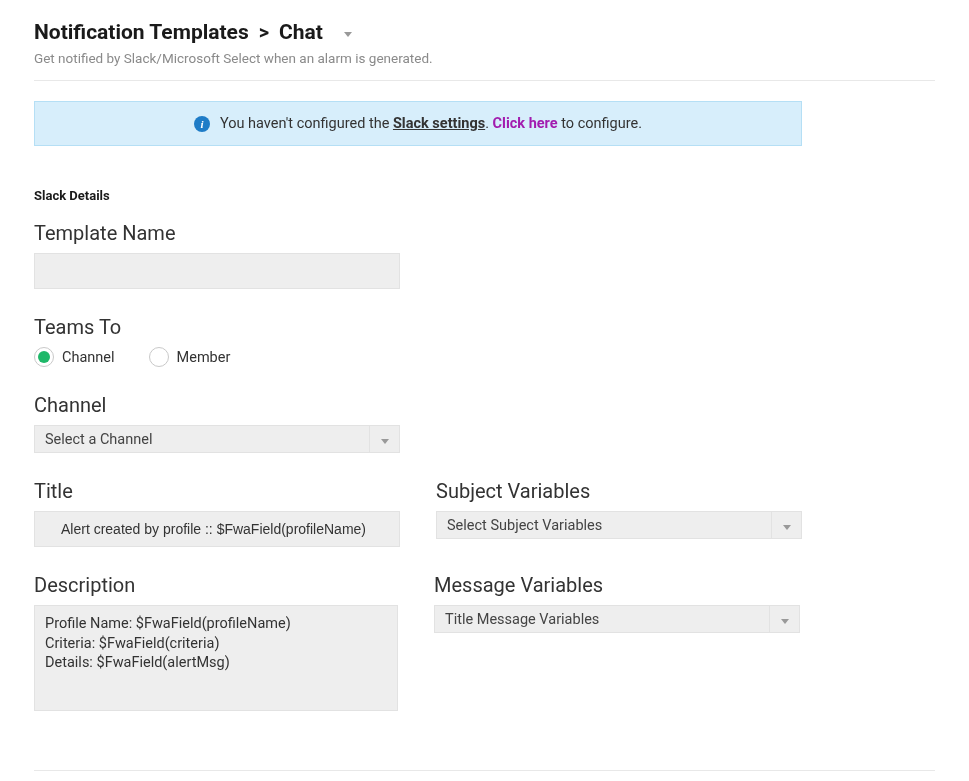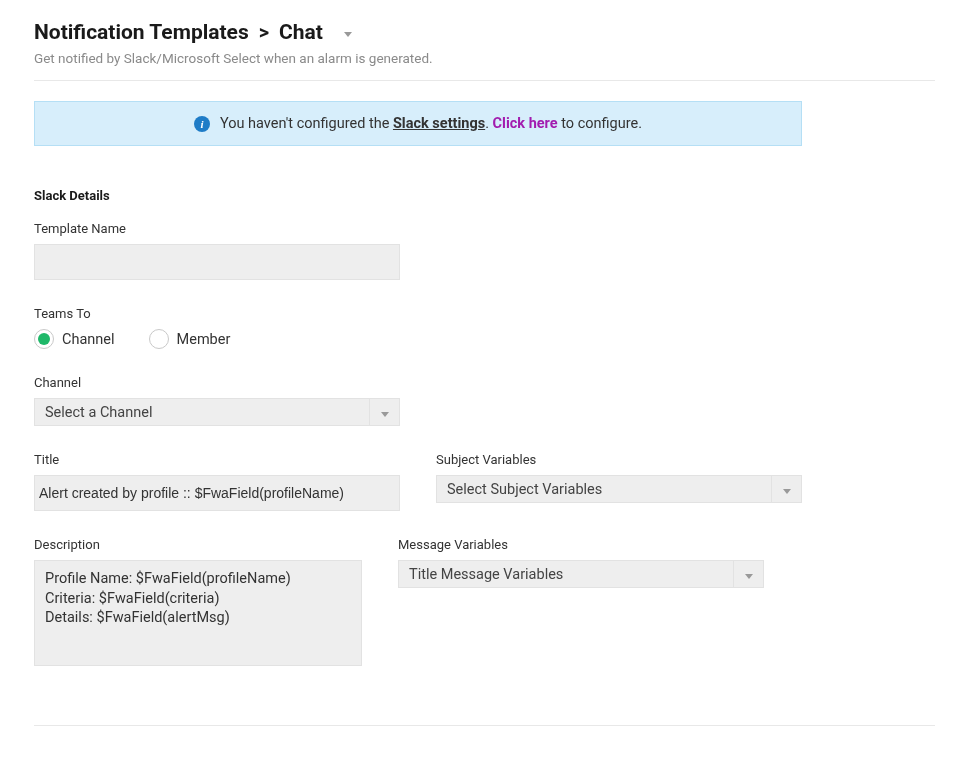--- a/index.html
+++ b/index.html
@@ -98,30 +98,30 @@
     font-weight: 700;
     text-decoration: none;
   }
   .section-title {
     font-weight: 700;
     font-size: 13px;
     margin-bottom: 18px;
     color: #1a1a1a;
   }
   .field-label {
-    font-size: 13px;
+    font-size: 20px;
     color: #333;
     margin-bottom: 8px;
   }
   .text-input {
     width: 366px;
     height: 36px;
     background: #eeeeee;
     border: 1px solid #e2e2e2;
-    padding: 8px 4px;
+    padding: 8px 26px;
     font-size: 14px;
     color: #333;
   }
   .field-group {
     margin-bottom: 26px;
   }
   .radio-row {
     display: flex;
     gap: 34px;
     align-items: center;
@@ -178,21 +178,21 @@
     justify-content: center;
   }
   .two-col {
     display: flex;
     gap: 36px;
   }
   .col {
     flex: 0 0 auto;
   }
   .textarea-box {
-    width: 328px;
+    width: 364px;
     height: 106px;
     background: #eeeeee;
     border: 1px solid #e2e2e2;
     padding: 8px 10px;
     font-size: 14.5px;
     color: #333;
     resize: none;
     font-family: inherit;
     line-height: 1.35;
     white-space: pre-wrap;

